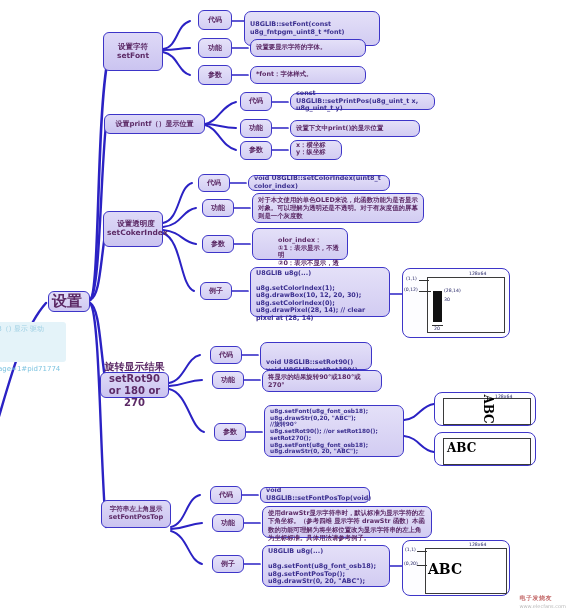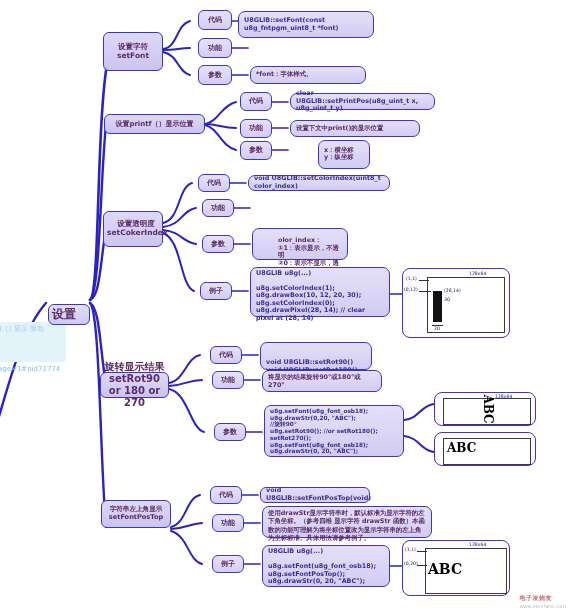--- a/index.html
+++ b/index.html
@@ -9,22 +9,22 @@
   svg.links{position:absolute;left:0;top:0;width:568px;height:610px;pointer-events:none;}
 
   
   .node{position:absolute;box-sizing:border-box;
         border:1px solid #3d35c8;border-radius:6px;
         background:linear-gradient(180deg,#ddd9f6 0%,#ccc6f0 100%);
         color:#5c2a66;line-height:1.18;
         display:flex;align-items:center;z-index:5;}
   .node .txt{display:block;width:100%;padding:0 3px;white-space:pre-line;}
 
-  .root{font-size:12px;font-weight:bold;justify-content:flex-start;
-        background:linear-gradient(180deg,#e2def8 0%,#cfc9f2 100%);margin-top:13px;}
+  .root{font-size:15px;font-weight:bold;justify-content:flex-start;
+        background:linear-gradient(180deg,#e2def8 0%,#cfc9f2 100%);}
   .lvl2{font-size:7.5px;font-weight:bold;text-align:center;
         background:linear-gradient(180deg,#ded9f7 0%,#cbc4f0 100%);}
   .lvl3{font-size:7px;font-weight:bold;text-align:center;justify-content:center;
         background:linear-gradient(180deg,#e6e2f9 0%,#d3cef3 100%);}
   .leaf{font-size:6.4px;font-weight:bold;text-align:left;
         background:linear-gradient(180deg,#e4e0f8 0%,#d2ccf2 100%);
         border-radius:7px;align-items:center;}
   .leaf.code{color:#3b2f8f;}
   .leaf .txt{padding:2px 5px;}
   .lvl3 .txt{padding:0;}
@@ -131,75 +131,81 @@
   </div>
 
   <div class="node lvl2" style="left:103px;top:32px;width:60px;height:39px;">
     <span class="txt">设置字符
 setFont</span>
   </div>
 
   <div class="node lvl3" style="left:198px;top:10px;width:34px;height:20px;">
     <span class="txt">代码</span>
   </div>
-  <div class="node leaf code" style="left:238px;top:11px;width:136px;height:27px;">
+  <div class="node leaf code" style="left:244px;top:11px;width:136px;height:35px;">
     <span class="txt">U8GLIB::setFont(const u8g_fntpgm_uint8_t *font)</span>
   </div>
 
   <div class="node lvl3" style="left:198px;top:38px;width:34px;height:20px;">
     <span class="txt">功能</span>
+  </div>
+  <div class="node leaf" style="left:250px;top:39px;width:116px;height:18px;">
+    <span class="txt">设置要显示字符的字体。</span>
   </div>
 
   <div class="node lvl3" style="left:198px;top:65px;width:34px;height:20px;">
     <span class="txt">参数</span>
   </div>
   <div class="node lvl2" style="left:104px;top:114px;width:101px;height:20px;font-size:7px;">
     <span class="txt">设置printf（）显示位置</span>
   </div>
 
   <div class="node leaf" style="left:250px;top:66px;width:116px;height:18px;">
     <span class="txt">*font：字体样式。</span>
   </div>
 
   <div class="node lvl3" style="left:240px;top:92px;width:32px;height:19px;">
     <span class="txt">代码</span>
   </div>
   <div class="node leaf code" style="left:290px;top:93px;width:145px;height:17px;">
-    <span class="txt">clear U8GLIB::setPrintPos(u8g_uint_t x, u8g_uint_t y)</span>
+    <span class="txt">const U8GLIB::setPrintPos(u8g_uint_t x, u8g_uint_t y)</span>
   </div>
 
   <div class="node lvl3" style="left:240px;top:119px;width:32px;height:19px;">
     <span class="txt">功能</span>
   </div>
   <div class="node leaf" style="left:290px;top:120px;width:130px;height:17px;">
     <span class="txt">设置下文中print()的显示位置</span>
   </div>
 
   <div class="node lvl3" style="left:240px;top:141px;width:32px;height:19px;">
     <span class="txt">参数</span>
   </div>
-  <div class="node leaf" style="left:290px;top:140px;width:52px;height:29px;align-items:center;margin-left:28px;">
+  <div class="node leaf" style="left:290px;top:140px;width:52px;height:20px;align-items:flex-start;">
     <span class="txt" style="line-height:1.05;padding-top:1px;">x：横坐标
 y：纵坐标</span>
   </div>
 
   <div class="node lvl2" style="left:103px;top:211px;width:60px;height:36px;">
     <span class="txt">设置透明度
 setCokerIndex</span>
   </div>
 
   <div class="node lvl3" style="left:198px;top:174px;width:32px;height:18px;">
     <span class="txt">代码</span>
   </div>
   <div class="node leaf code" style="left:248px;top:175px;width:142px;height:16px;border-radius:7px;">
     <span class="txt">void U8GLIB::setColorIndex(uint8_t color_index)</span>
   </div>
 
   <div class="node lvl3" style="left:202px;top:199px;width:32px;height:18px;">
     <span class="txt">功能</span>
+  </div>
+  <div class="node leaf" style="left:252px;top:193px;width:172px;height:30px;align-items:flex-start;">
+    <span class="txt" style="line-height:1.28;padding-top:2px;white-space:normal;">对于本文使用的单色OLED来说，此函数功能为是否显示对象。可以理解为透明还是不透明。对于有灰度值的屏幕则是一个灰度数</span>
   </div>
 
   <div class="node lvl3" style="left:202px;top:235px;width:32px;height:18px;">
     <span class="txt">参数</span>
   </div>
   <div class="node leaf" style="left:252px;top:228px;width:96px;height:32px;align-items:flex-start;">
     <span class="txt" style="line-height:1.2;padding-top:8px;margin-left:20px;">olor_index：
 ①1：表示显示，不透明
 ②0：表示不显示，透明。</span>
   </div>

